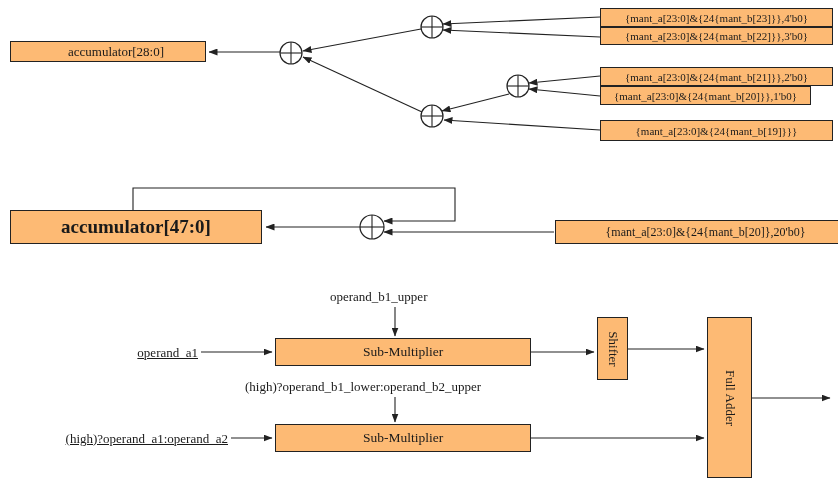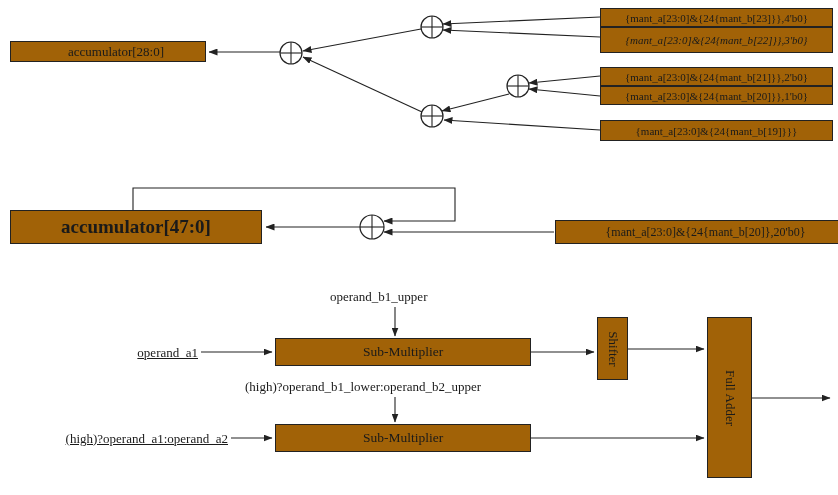--- a/index.html
+++ b/index.html
@@ -5,21 +5,21 @@
   html,body{margin:0;padding:0;background:#ffffff;}
   .diagram{
     position:relative;width:838px;height:495px;background:#ffffff;
     font-family:"Liberation Serif", serif;color:#1a1a1a;overflow:hidden;
   }
   .wires{position:absolute;left:0;top:0;width:838px;height:495px;}
   .wires line, .wires polyline{stroke:#222;stroke-width:1.1;fill:none;}
   .adder circle{fill:#ffffff;stroke:#222;stroke-width:1.2;}
   .adder line{stroke:#222;stroke-width:1.1;}
   .box{
-    position:absolute;box-sizing:border-box;border:1px solid #222;background:#a16207;
+    position:absolute;box-sizing:border-box;border:1px solid #222;background:#fdba74;
     display:flex;align-items:center;justify-content:center;text-align:center;
     white-space:nowrap;
   }
   .operand-box{font-size:11px;letter-spacing:0;}
   .acc29{font-size:13px;padding-left:16px;}
   .acc48{font-size:19px;font-weight:bold;}
   .submult{font-size:13.5px;}
   .vbox{display:flex;align-items:center;justify-content:center;}
   .vtext{transform:rotate(90deg);white-space:nowrap;font-size:13px;}
   .label{position:absolute;font-size:13px;white-space:nowrap;box-sizing:border-box;}
@@ -96,27 +96,27 @@
     </g>
   </svg>
 
   <div class="box acc29" style="left:10px;top:41px;width:196px;height:21px;">
     <span>accumulator[28:0]</span>
   </div>
 
   <div class="box operand-box" style="left:600px;top:8px;width:233px;height:19px;">
     <span>{mant_a[23:0]&amp;{24{mant_b[23]}},4'b0}</span>
   </div>
-  <div class="box operand-box" style="left:600px;top:27px;width:233px;height:26px;font-style:italic;">
+  <div class="box operand-box" style="left:600px;top:27px;width:233px;height:18px;">
     <span>{mant_a[23:0]&amp;{24{mant_b[22]}},3'b0}</span>
   </div>
   <div class="box operand-box" style="left:600px;top:67px;width:233px;height:19px;">
     <span>{mant_a[23:0]&amp;{24{mant_b[21]}},2'b0}</span>
   </div>
-  <div class="box operand-box" style="left:600px;top:86px;width:233px;height:19px;">
+  <div class="box operand-box" style="left:600px;top:86px;width:211px;height:19px;">
     <span>{mant_a[23:0]&amp;{24{mant_b[20]}},1'b0}</span>
   </div>
   <div class="box operand-box" style="left:600px;top:120px;width:233px;height:21px;justify-content:center;">
     <span>{mant_a[23:0]&amp;{24{mant_b[19]}}}</span>
   </div>
 
   <div class="box acc48" style="left:10px;top:210px;width:252px;height:34px;">
     <span>accumulator[47:0]</span>
   </div>
   <div class="box operand-box" style="left:555px;top:220px;width:301px;height:24px;font-size:12px;">

